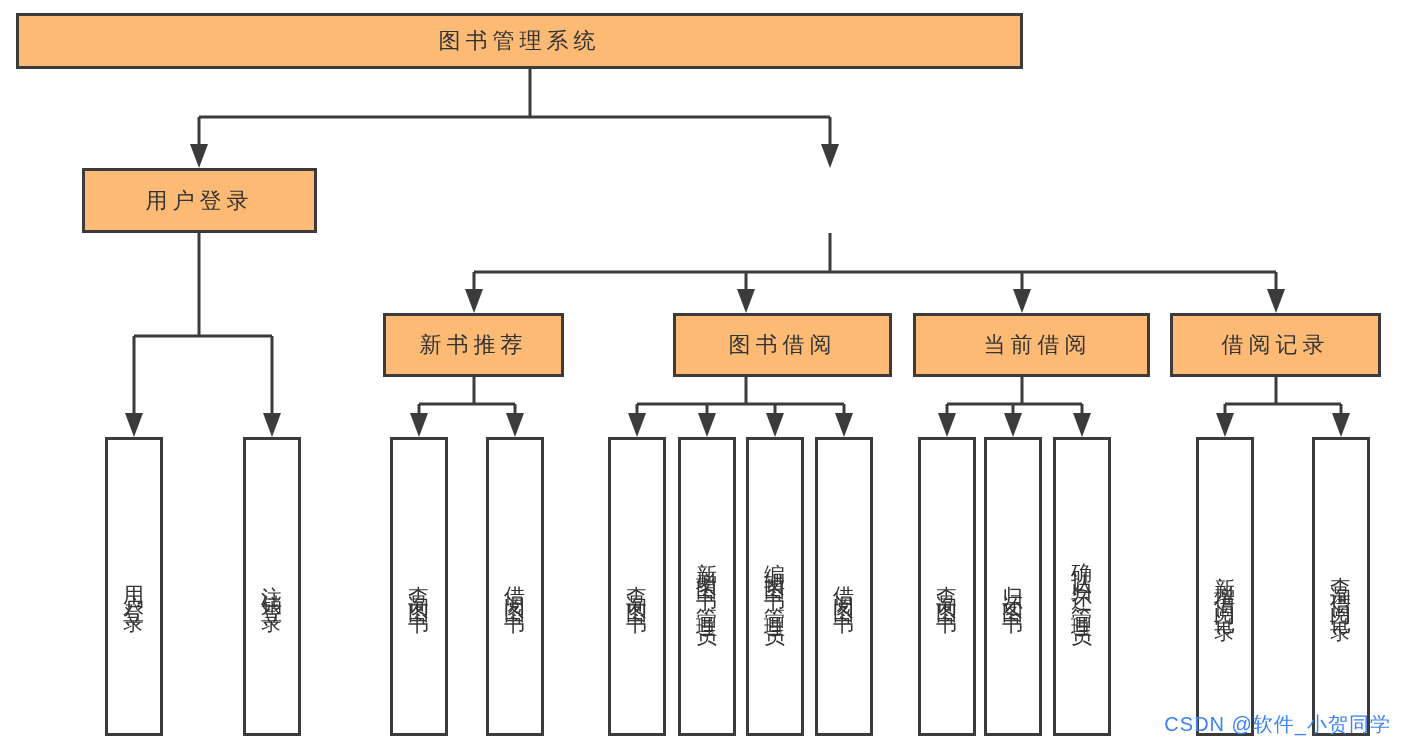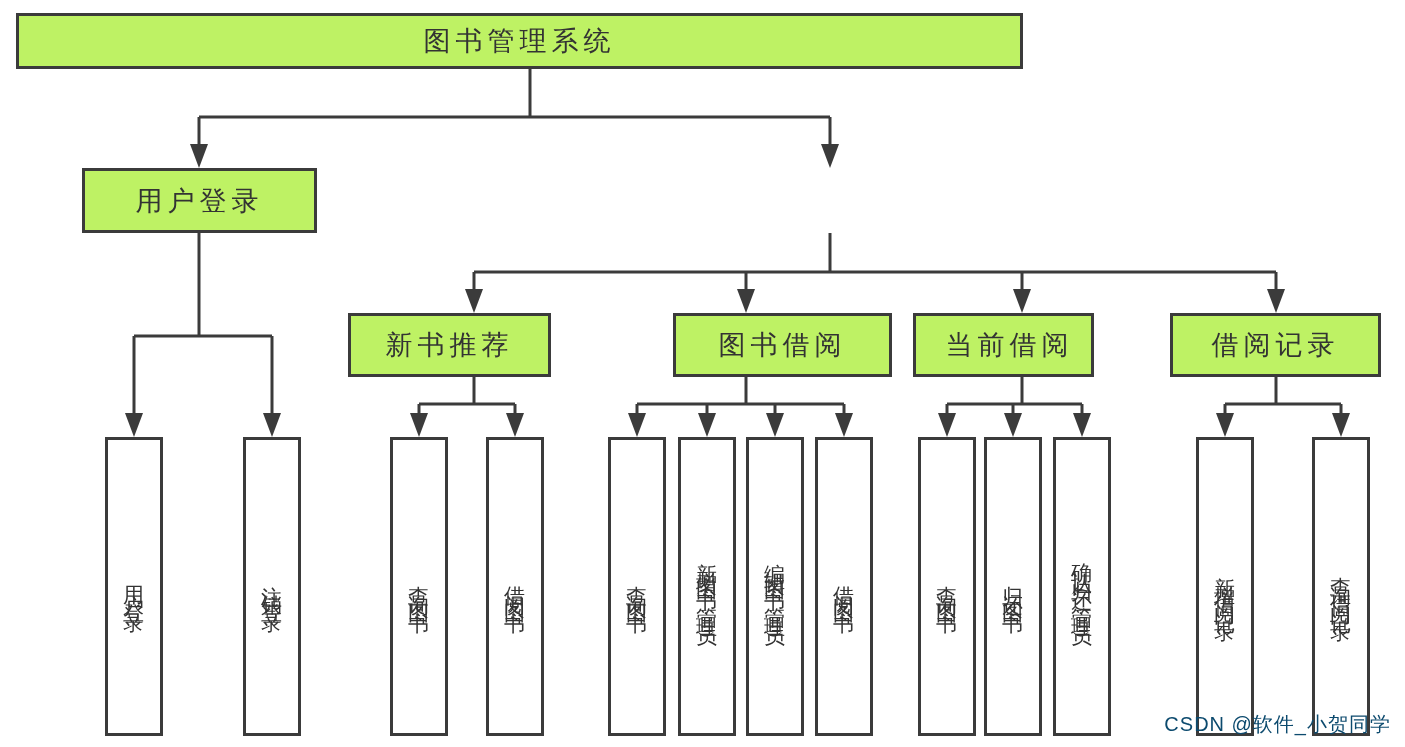--- a/index.html
+++ b/index.html
@@ -13,24 +13,24 @@
   }
   .connectors{
     position:absolute;left:0;top:0;width:1405px;height:747px;
     pointer-events:none;
   }
   .connectors path{stroke:#3b3b3b;stroke-width:3;fill:none;}
   .connectors polygon{fill:#3b3b3b;stroke:none;}
   .box{
     position:absolute;
     box-sizing:border-box;
-    background:#bef264;
+    background:#fdba74;
     border:3px solid #3b3b3b;
     display:flex;align-items:center;justify-content:center;
-    font-size:27px;
+    font-size:22px;
     letter-spacing:5px;
     white-space:nowrap;
   }
   .root-box{left:16px;top:13px;width:1007px;height:56px;}
   .branch-box{top:168px;width:235px;height:65px;}
   .group-box{top:313px;height:64px;}
   .vbox{
     position:absolute;top:437px;width:58px;height:299px;
     box-sizing:border-box;background:#ffffff;border:3px solid #3b3b3b;
     display:flex;align-items:center;justify-content:center;
@@ -39,21 +39,21 @@
     writing-mode:vertical-rl;
     text-orientation:mixed;
     font-size:21px;
     line-height:1;
     letter-spacing:9px;
     color:#333333;
   }
   .watermark{
     position:absolute;right:14px;bottom:9px;
     font-size:20px;letter-spacing:1px;
-    color:#0c4a6e;
+    color:#3b82f6;
   }
 </style>
 </head>
 <body>
 
 <div class="canvas">
 
   <svg class="connectors" width="1405" height="747" viewBox="0 0 1405 747" xmlns="http://www.w3.org/2000/svg">
 
     <g>
@@ -131,27 +131,27 @@
   </svg>
 
   <div class="box root-box">
     <span>图书管理系统</span>
   </div>
 
   <div class="box branch-box" style="left:82px;">
     <span>用户登录</span>
   </div>
 
-  <div class="box group-box" style="left:348px;width:203px;">
+  <div class="box group-box" style="left:383px;width:181px;">
     <span>新书推荐</span>
   </div>
   <div class="box group-box" style="left:673px;width:219px;">
     <span>图书借阅</span>
   </div>
-  <div class="box group-box" style="left:913px;width:181px;padding-left:12px;">
+  <div class="box group-box" style="left:913px;width:237px;padding-left:12px;">
     <span>当前借阅</span>
   </div>
   <div class="box group-box" style="left:1170px;width:211px;">
     <span>借阅记录</span>
   </div>
 
   <div class="vbox" style="left:105px;">
     <span class="vtext">用户登录</span>
   </div>
   <div class="vbox" style="left:243px;">

